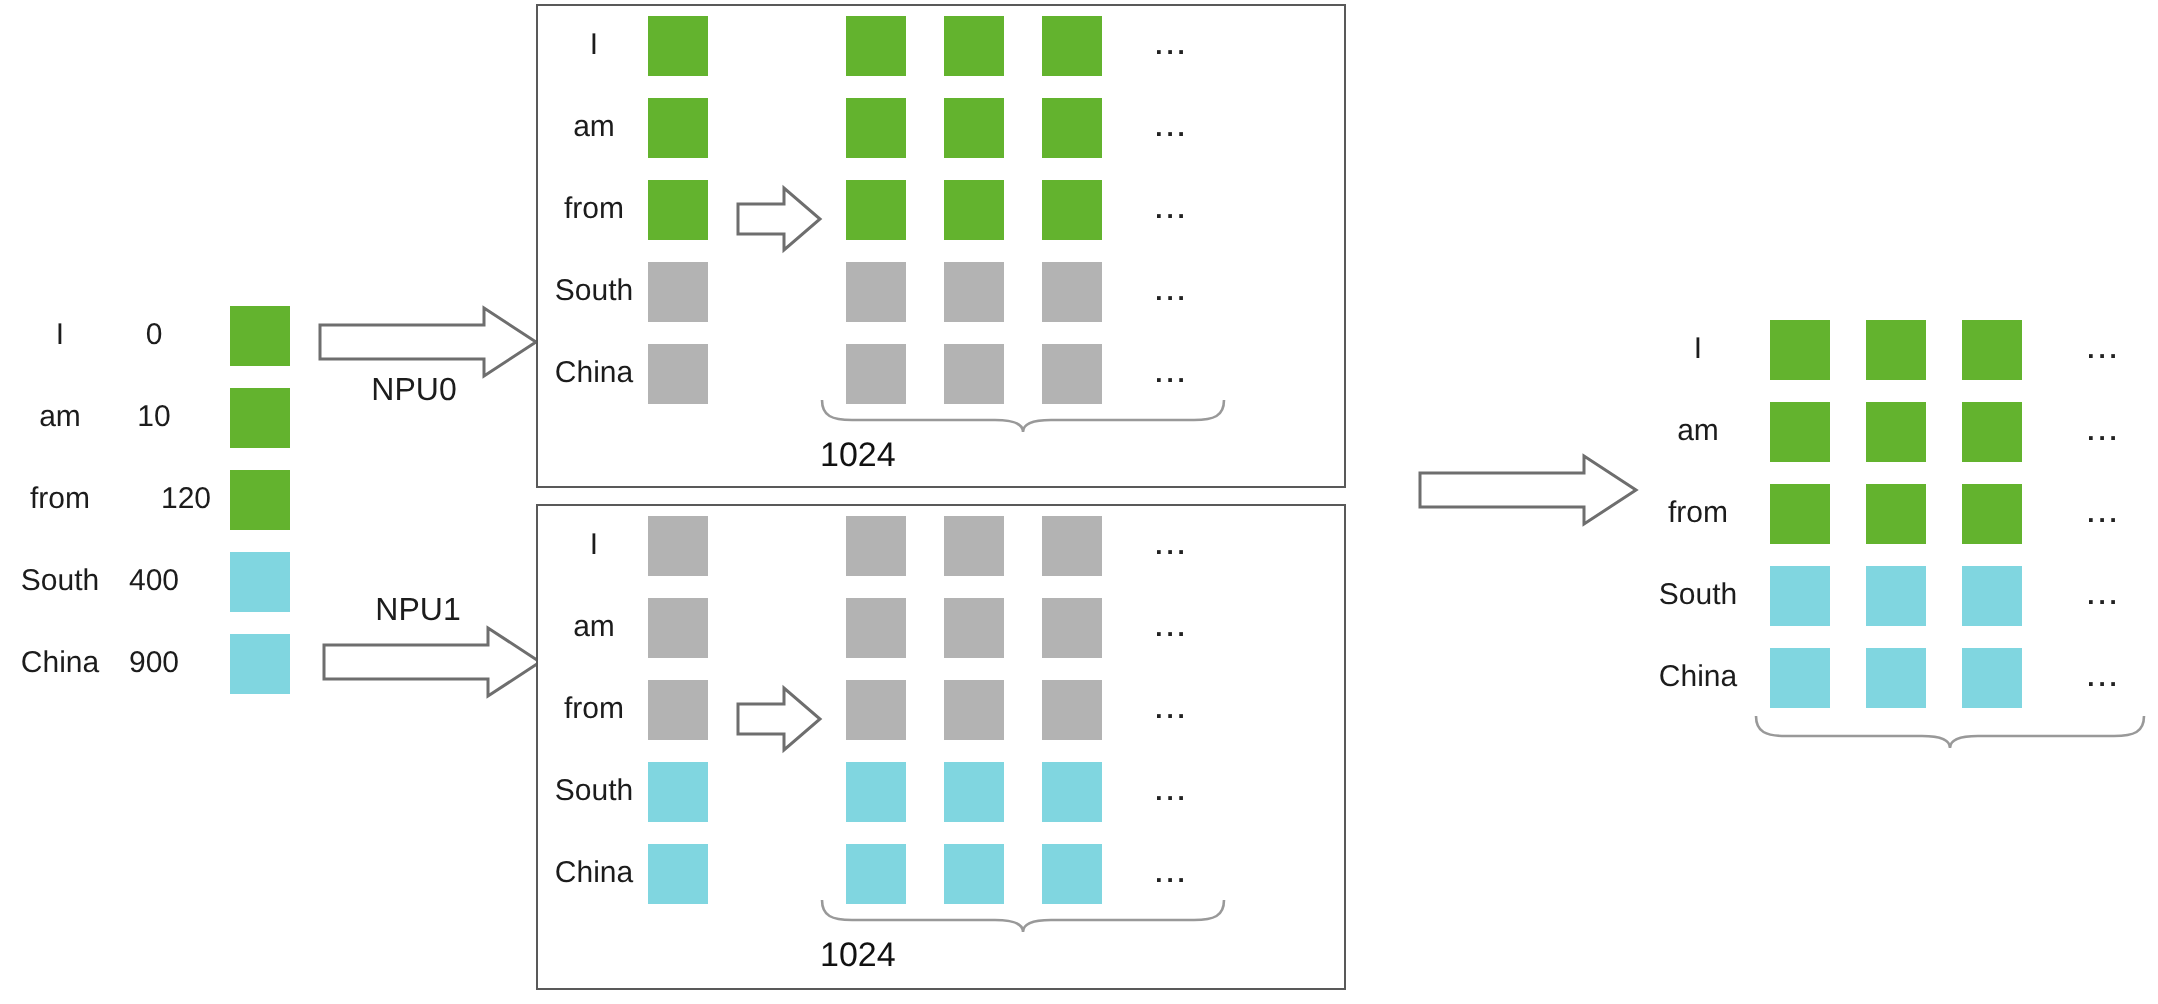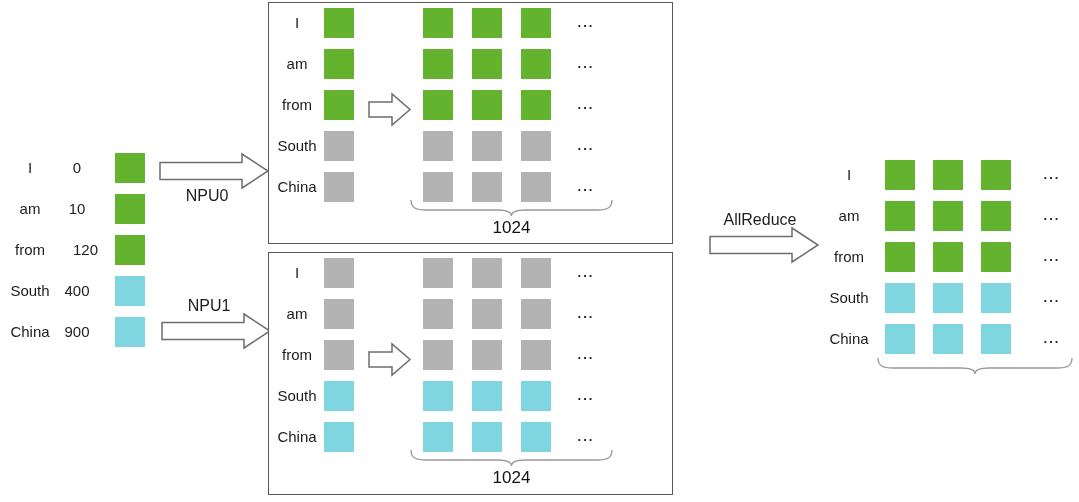--- a/index.html
+++ b/index.html
@@ -13,39 +13,39 @@
     position:absolute;height:30px;line-height:30px;text-align:center;
     font-size:15px;color:#1c1c1c;white-space:nowrap;
   }
   .ellipsis{font-weight:700;font-size:13px;letter-spacing:2px;color:#222;}
   .box{position:absolute;background:#fff;border:1.5px solid #595959;}
   .arrow-label{
     position:absolute;text-align:center;font-size:16px;color:#1c1c1c;
     height:20px;line-height:20px;white-space:nowrap;
   }
   .brace-label{
-    position:absolute;text-align:center;font-size:17px;color:#111;
+    position:absolute;font-size:17px;color:#111;
     height:22px;line-height:22px;
   }
   svg.absvg{position:absolute;overflow:visible;}
 </style>
 </head>
 <body>
 
 <div class="canvas">
 
   <div class="layer" id="legend">
       <div class="lbl" style="left: 4px; top: 153px; width: 52px;">I</div>
       <div class="lbl" style="left: 56px; top: 153px; width: 42px;">0</div>
       <div class="square" style="left: 115px; top: 153px; background: rgb(99, 179, 46);"></div>
       <div class="lbl" style="left: 4px; top: 194px; width: 52px;">am</div>
       <div class="lbl" style="left: 56px; top: 194px; width: 42px;">10</div>
       <div class="square" style="left: 115px; top: 194px; background: rgb(99, 179, 46);"></div>
       <div class="lbl" style="left: 4px; top: 235px; width: 52px;">from</div>
-      <div class="lbl" style="left: 56px; top: 235px; width: 42px; text-align: right;">120</div>
+      <div class="lbl" style="left: 72px; top: 235px; width: 42px;">120</div>
       <div class="square" style="left: 115px; top: 235px; background: rgb(99, 179, 46);"></div>
       <div class="lbl" style="left: 4px; top: 276px; width: 52px;">South</div>
       <div class="lbl" style="left: 56px; top: 276px; width: 42px;">400</div>
       <div class="square" style="left: 115px; top: 276px; background: rgb(128, 214, 224);"></div>
       <div class="lbl" style="left: 4px; top: 317px; width: 52px;">China</div>
       <div class="lbl" style="left: 56px; top: 317px; width: 42px;">900</div>
       <div class="square" style="left: 115px; top: 317px; background: rgb(128, 214, 224);"></div>
     </div>
 
   <div class="layer" id="npu0-arrow-host">
@@ -140,21 +140,20 @@
       <svg width="203" height="19" class="absvg" style="left: 141px; top: 196px;">
         <path d="M1 1 C1 9 6 11 16 11 L87.5 11 C97.5 11 101.5 13 101.5 17 C101.5 13 105.5 11 115.5 11 L187 11 C197 11 202 9 202 1" fill="none" stroke="#999" stroke-width="1.3"></path>
       </svg>
     </div>
 
   <div class="layer" id="allreduce-arrow-host">
       <svg width="112" height="38" class="absvg" style="left: 709px; top: 227px;">
         <polygon points="1,9.5 83,9.5 83,1 109,18 83,35 83,26.5 1,26.5" fill="#fff" stroke="#6e6e6e" stroke-width="1.5"></polygon>
       </svg>
     </div>
-  <div class="arrow-label" style="left:705px;top:210px;width:110px;">AllReduce</div>
 
   <div class="layer" id="result">
       <div class="lbl" style="left: 818px; top: 160px; width: 62px;">I</div>
       <div class="square" style="left: 885px; top: 160px; background: rgb(99, 179, 46);"></div>
       <div class="square" style="left: 933px; top: 160px; background: rgb(99, 179, 46);"></div>
       <div class="square" style="left: 981px; top: 160px; background: rgb(99, 179, 46);"></div>
       <div class="lbl ellipsis" style="left: 1032px; top: 160px; width: 40px;">...</div>
       <div class="lbl" style="left: 818px; top: 201px; width: 62px;">am</div>
       <div class="square" style="left: 885px; top: 201px; background: rgb(99, 179, 46);"></div>
       <div class="square" style="left: 933px; top: 201px; background: rgb(99, 179, 46);"></div>

